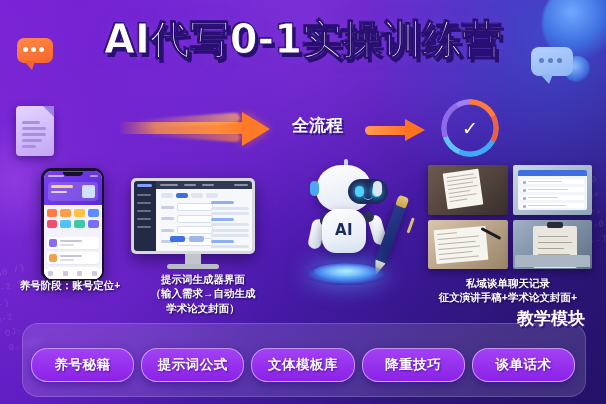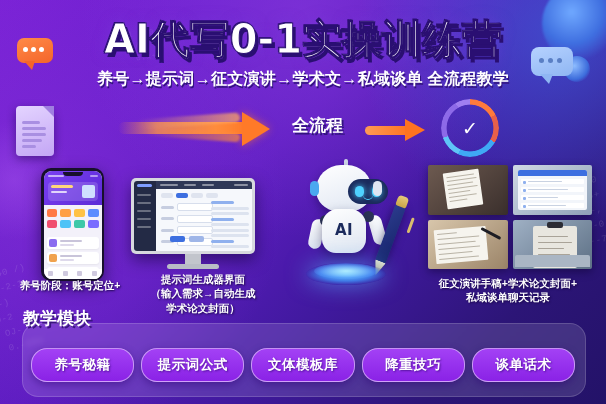--- a/index.html
+++ b/index.html
@@ -216,21 +216,21 @@
   
   .cap{position:absolute;text-align:center;color:#fff;font-weight:800;font-size:10.5px;line-height:1.38;
     text-shadow:1px 1px 2px rgba(25,5,70,.95);}
   .cap1{left:2px;top:278px;width:136px;}
   .cap2{left:140px;top:272px;width:126px;}
   .cap3{left:412px;top:276px;width:192px;}
 
   
   .panel{position:absolute;left:22px;bottom:7px;width:562px;height:72px;border-radius:16px;
     background:rgba(255,255,255,.13);border:1px solid rgba(255,255,255,.16);backdrop-filter:blur(2px);}
-  .panel-title{position:absolute;left:0;right:0;top:-17px;text-align:left;font-size:17px;font-weight:900;color:#fff;
+  .panel-title{position:absolute;left:0;right:0;top:-17px;text-align:right;font-size:17px;font-weight:900;color:#fff;
     text-shadow:2px 2px 0 #3a1580;}
   .chips{position:absolute;left:8px;right:10px;top:24px;display:flex;justify-content:space-between;gap:7px;}
   .chip{flex:1;height:32px;border-radius:16px;display:flex;align-items:center;justify-content:center;
     background:linear-gradient(180deg,#a341f5,#8a22e6);border:1.6px solid rgba(255,255,255,.5);
     color:#fff;font-size:13.5px;font-weight:900;letter-spacing:.5px;
     box-shadow:0 3px 9px rgba(40,0,110,.45);text-shadow:1px 1px 2px rgba(40,0,100,.6);}
 </style>
 </head>
 <body>
 
@@ -269,21 +269,20 @@
   </div>
   <div class="bubble-b">
     <span class="dots">
         <i></i>
         <i></i>
         <i></i>
       </span>
   </div>
 
   <div class="title">AI代写0-1实操训练营</div>
-  <div class="subtitle">养号→提示词→征文演讲→学术文→私域谈单 全流程教学</div>
 
   <div class="doc-icon">
     <span class="ln" style="top:15px;width:18px;"></span>
     <span class="ln" style="top:21px;width:24px;"></span>
     <span class="ln" style="top:27px;width:24px;"></span>
     <span class="ln" style="top:33px;width:20px;"></span>
     <span class="ln" style="top:39px;width:14px;"></span>
   </div>
 
   <div class="ribbon">
@@ -501,22 +500,22 @@
 
   <div class="cap cap1">
     <div>养号阶段：账号定位+</div>
   </div>
   <div class="cap cap2">
     <div>提示词生成器界面</div>
     <div>（输入需求→自动生成</div>
     <div>学术论文封面）</div>
   </div>
   <div class="cap cap3">
+    <div>私域谈单聊天记录</div>
     <div>征文演讲手稿+学术论文封面+</div>
-    <div>私域谈单聊天记录</div>
   </div>
 
   <div class="panel">
     <div class="panel-title">教学模块</div>
     <div class="chips">
       <div class="chip">养号秘籍</div>
       <div class="chip">提示词公式</div>
       <div class="chip">文体模板库</div>
       <div class="chip">降重技巧</div>
       <div class="chip">谈单话术</div>

